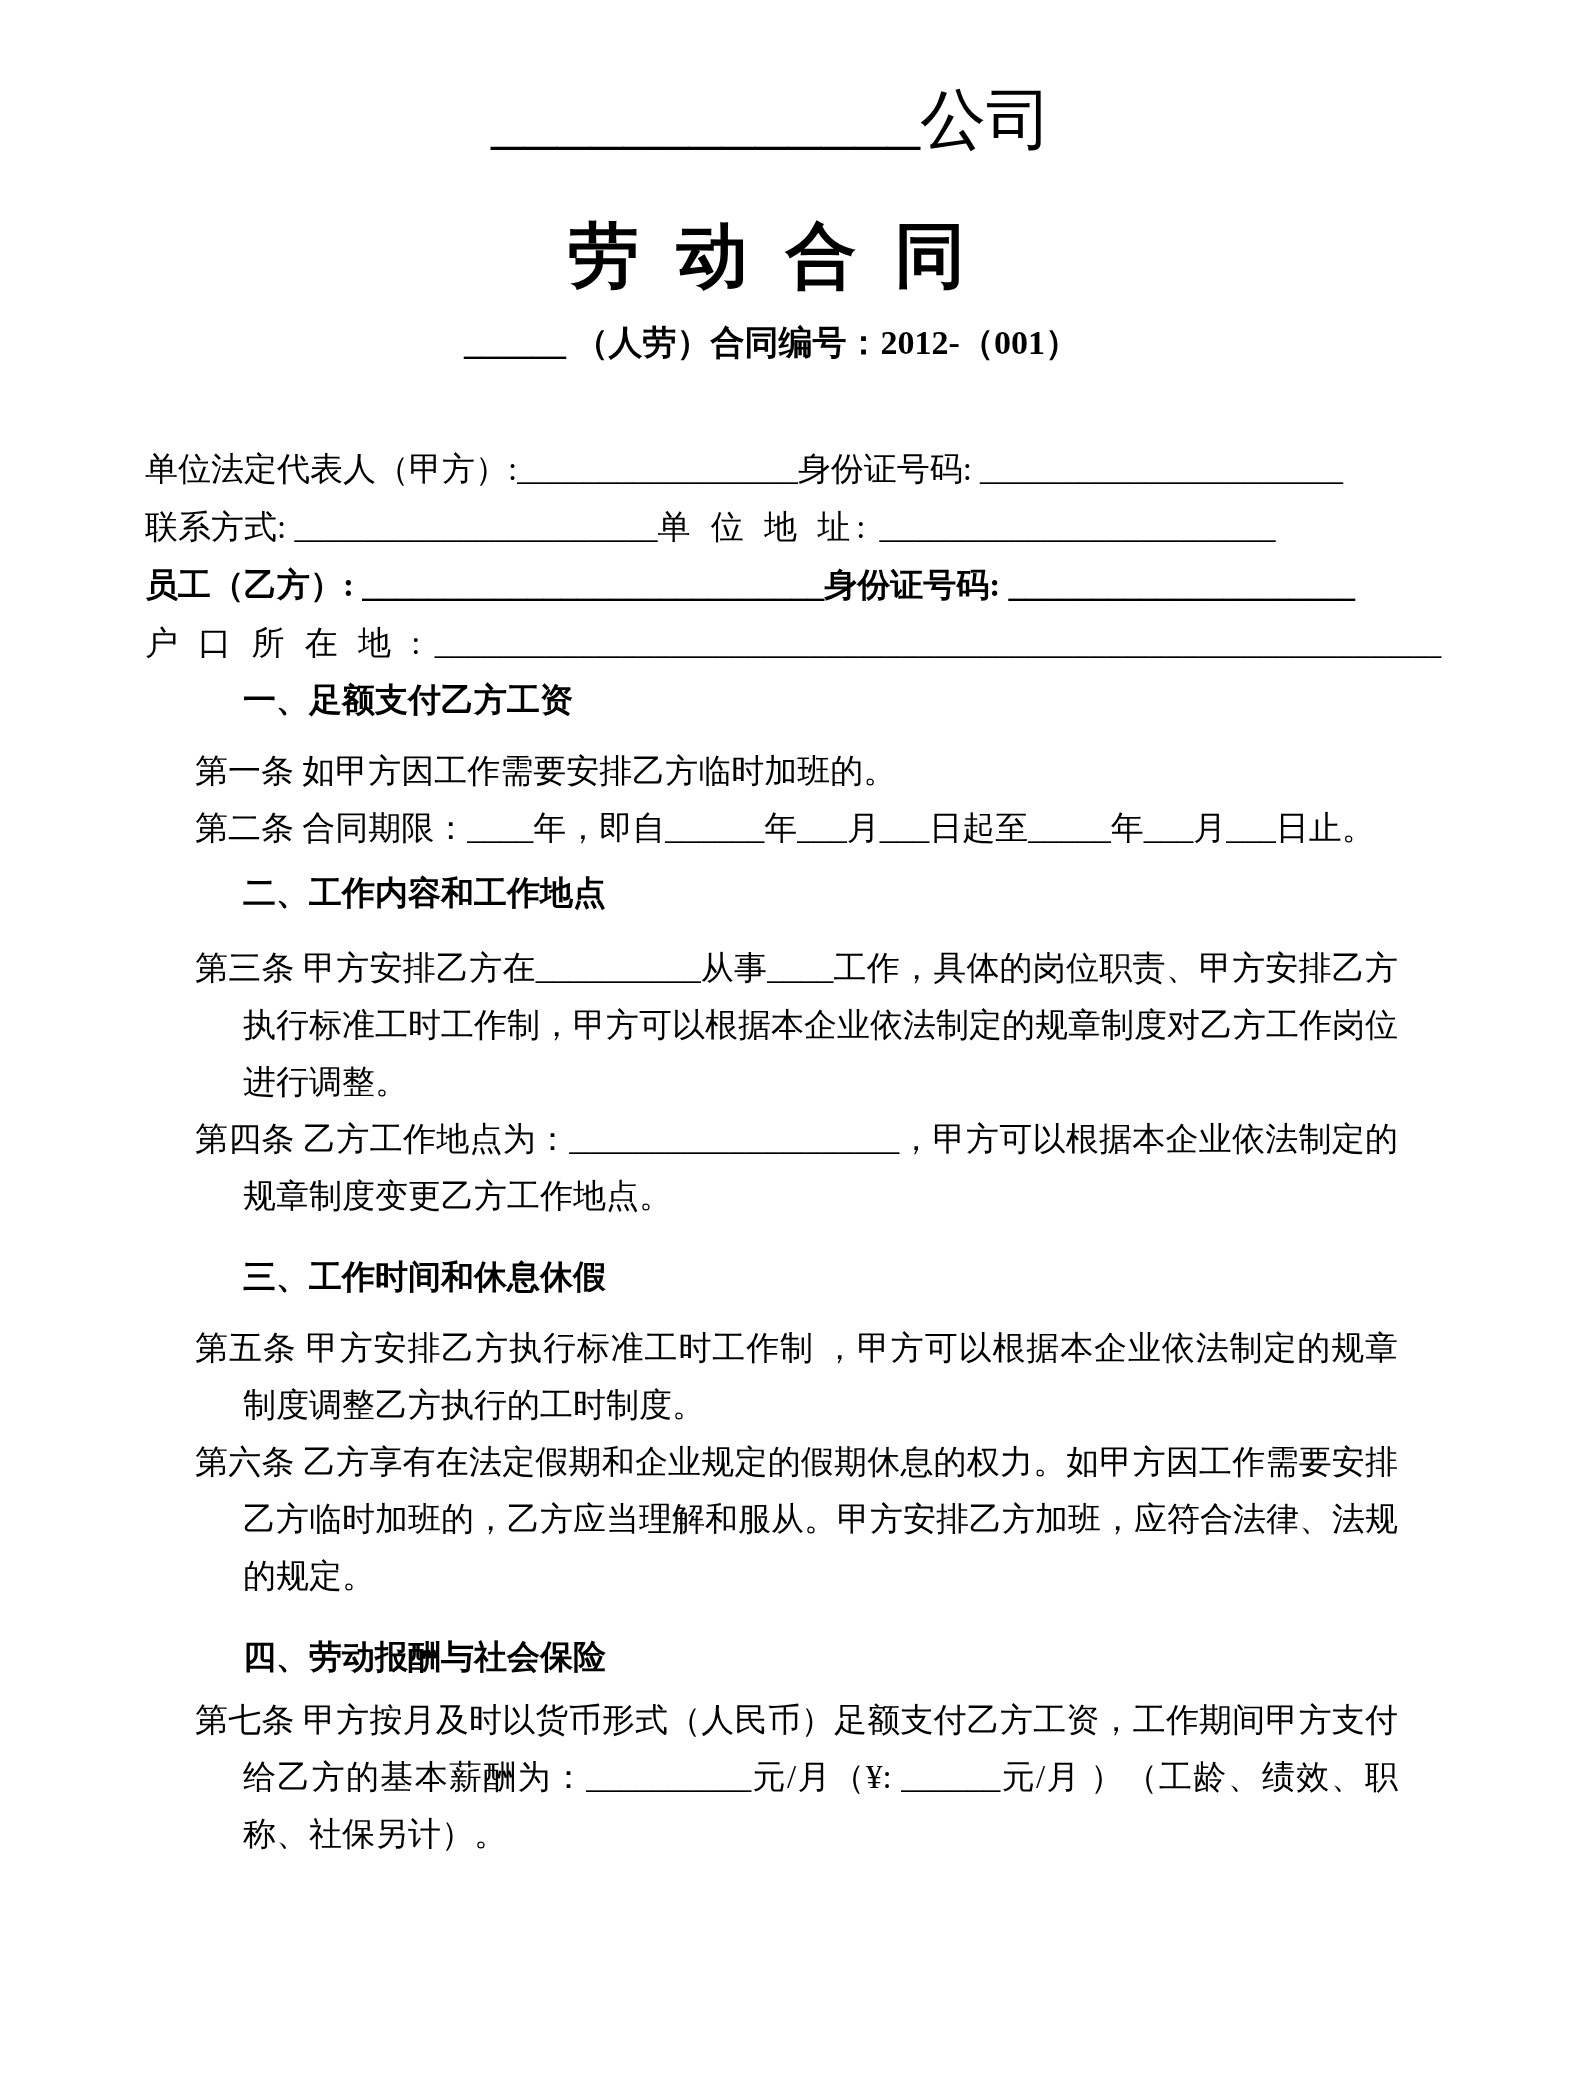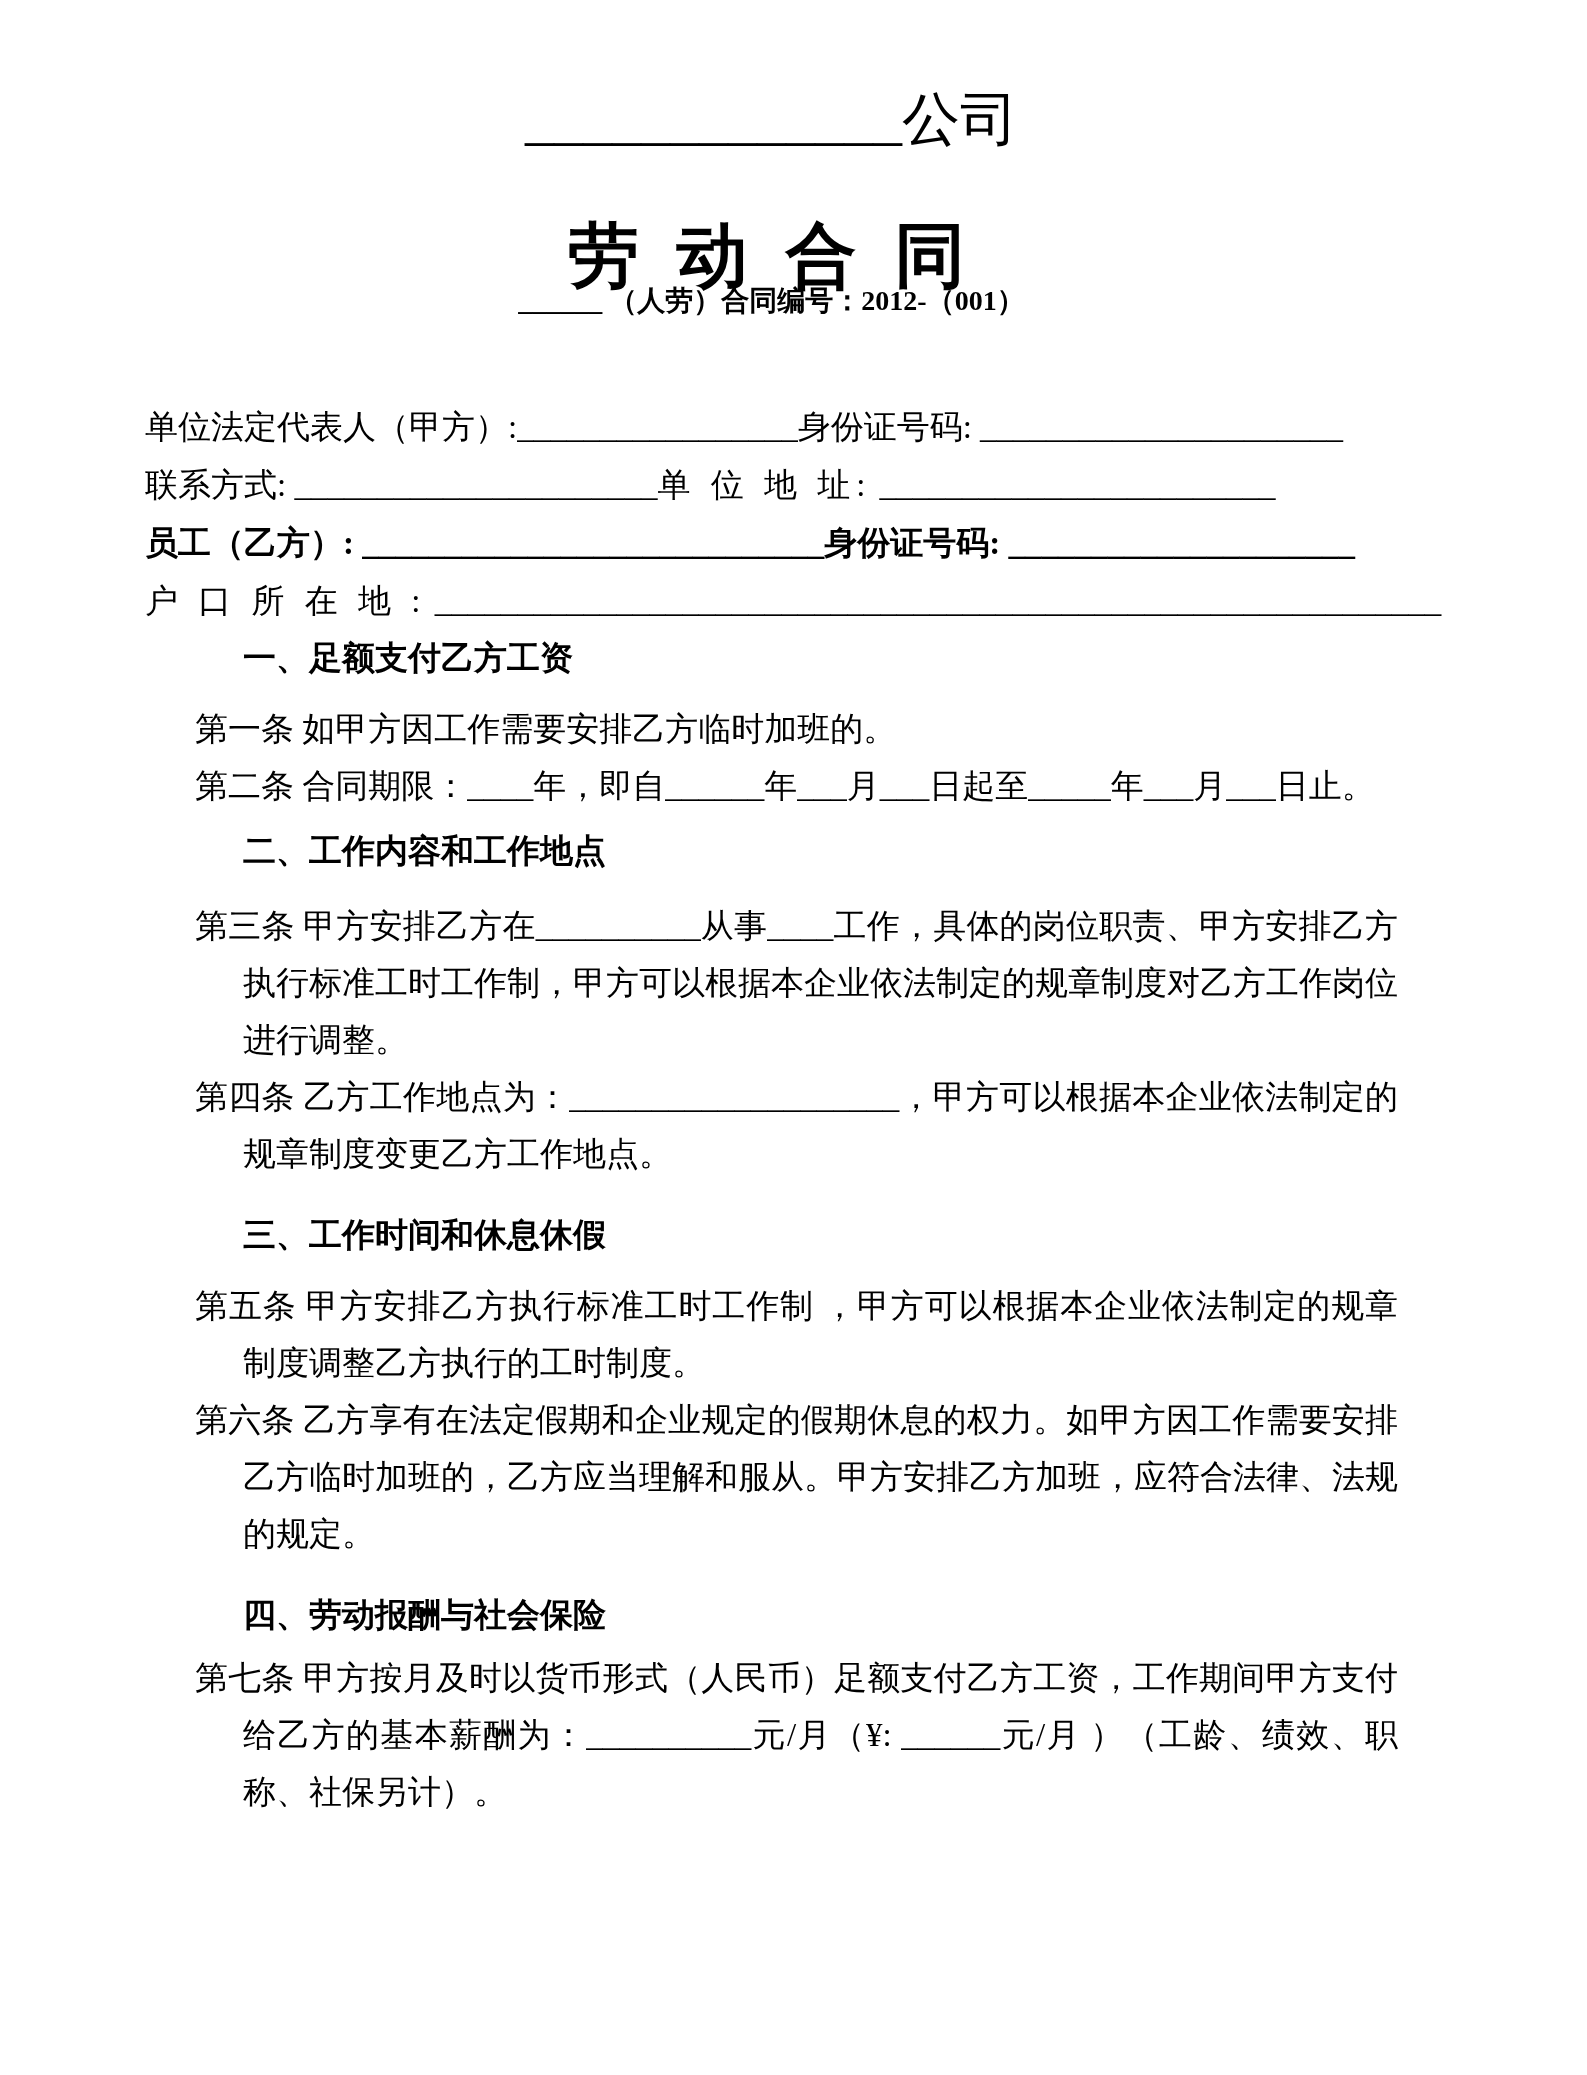--- a/index.html
+++ b/index.html
@@ -14,37 +14,38 @@
     height: 2075px;
     box-sizing: border-box;
     padding: 88px 189px 0 145px;
     background: #ffffff;
     font-family: "Liberation Serif", "DejaVu Serif", serif;
     font-size: 33px;
     overflow: hidden;
   }
   .company-line {
     text-align: center;
-    font-size: 58px;
+    font-size: 66px;
     line-height: 64px;
     white-space: nowrap;
   }
   .main-title {
     margin: 74px 0 0 0;
     text-align: center;
     font-family: Liberation Serif, serif;
     font-weight: bold;
     font-size: 71px;
     line-height: 60px;
     letter-spacing: 10px;
   }
   .contract-no {
+    margin-top: 42px;
     text-align: center;
     font-weight: bold;
-    font-size: 28px;
+    font-size: 34px;
     line-height: 30px;
   }
   .form {
     margin-top: 82px;
   }
   .form-line {
     line-height: 58px;
     white-space: nowrap;
   }
   .form-line.bold {

